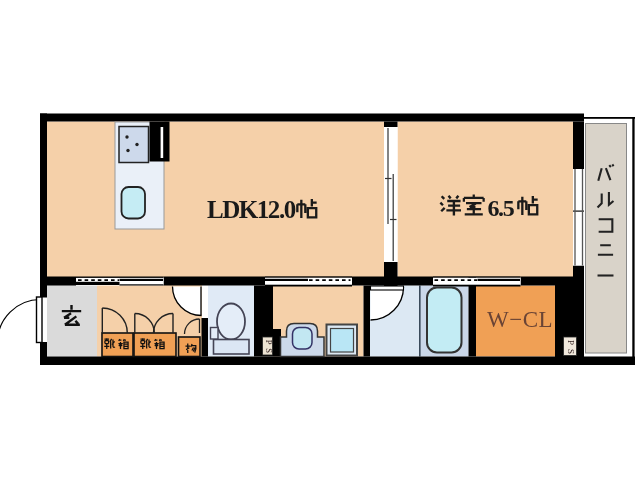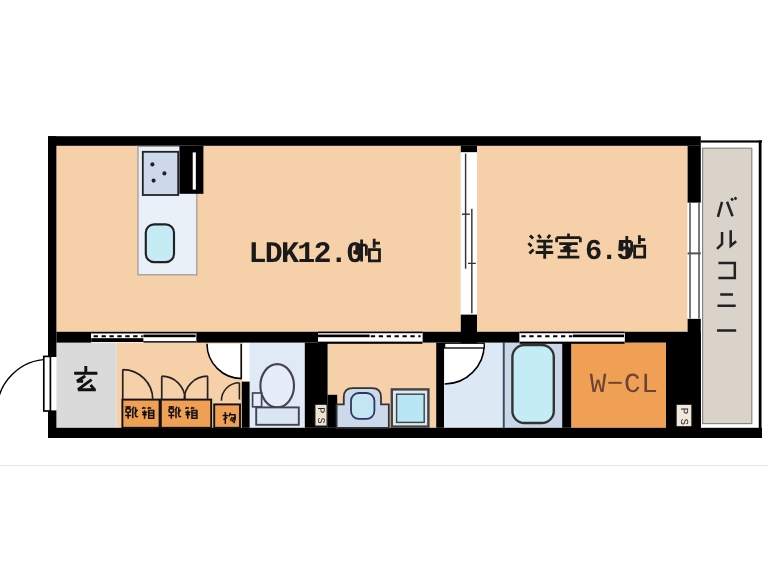--- a/index.html
+++ b/index.html
@@ -1,16 +1,16 @@
 <!DOCTYPE html>
 <html><head>
 <meta charset="utf-8">
 <style>
   html,body{margin:0;padding:0;background:#fff;}
-  #page{position:relative;width:640px;height:388px;background:#15803d;font-family:Liberation Mono, monospace;}
+  #page{position:relative;width:640px;height:388px;background:#fef9c3;font-family:Liberation Serif, serif;}
   svg{position:absolute;left:0;top:0;}
 </style>
 </head>
 <body>
 <div id="page">
 <svg width="640" height="480" viewBox="0 0 640 480">
 
   <rect x="0" y="0" width="640" height="480" fill="#ffffff"></rect>
 
   <rect x="47" y="121.5" width="337" height="156" fill="#f5d0a9"></rect>

